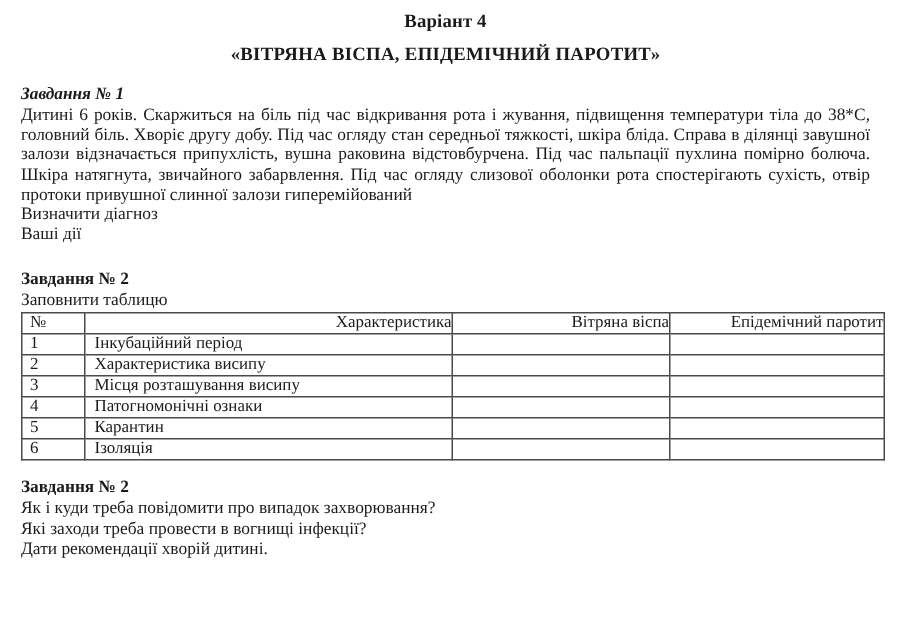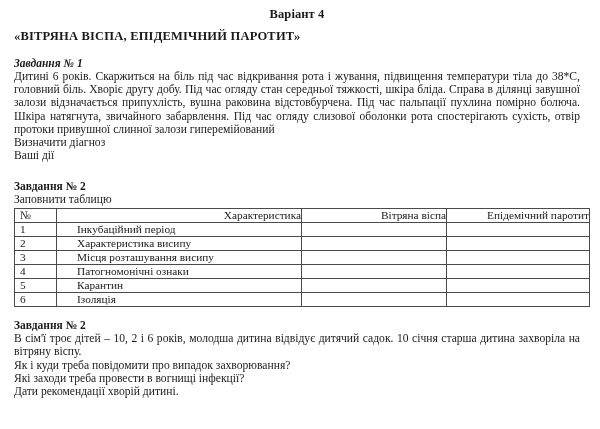--- a/index.html
+++ b/index.html
@@ -27,20 +27,21 @@
   
   .doc-title {
     text-align: center;
     font-weight: bold;
     font-size: 12.5px;
     line-height: 15px;
     margin: 3px 0 0 0;
     letter-spacing: 0.1px;
   }
   .doc-subtitle {
+    text-align: center;
     font-weight: bold;
     font-size: 12.5px;
     line-height: 15px;
     margin: 7px 0 0 0;
     letter-spacing: 0.2px;
   }
 
   .task-heading {
     font-weight: bold;
     font-size: 11.5px;
@@ -82,21 +83,21 @@
     padding: 0 0 0 4px;
     font-weight: normal;
     vertical-align: middle;
     overflow: hidden;
     white-space: nowrap;
   }
   table.grid th { text-align: right; padding: 0; }
   table.grid th.col-num,
   table.grid td.col-num { width: 36px; text-align: left; padding-left: 5px; }
   table.grid th.col-char,
-  table.grid td.col-char { width: 238px; text-align: left; padding-left: 20px; }
+  table.grid td.col-char { width: 238px; text-align: left; padding-left: 6px; }
   table.grid th.col-varicella,
   table.grid td.col-varicella { width: 144px; }
   table.grid th.col-mumps,
   table.grid td.col-mumps { width: 142px; }
   table.grid th.col-num { text-align: left; padding-left: 5px; }
   table.grid th.col-char { text-align: right; padding-left: 6px; }
 </style>
 </head>
 <body>
 
@@ -162,21 +163,20 @@
         <td class="col-num">6</td>
         <td class="col-char">Ізоляція</td>
         <td class="col-varicella"></td>
         <td class="col-mumps"></td>
       </tr>
     </tbody>
   </table>
 
   <p class="task-heading task-3-heading">Завдання № 2</p>
 
-  <p class="body-text">В сім'ї троє дітей – 10, 2 і 6 років, молодша дитина відвідує дитячий садок. 10 січня старша дитина захворіла на вітряну віспу.</p>
 
   <p class="line">Як і куди треба повідомити про випадок захворювання?</p>
 
   <p class="line">Які заходи треба провести в вогнищі інфекції?</p>
 
   <p class="line">Дати рекомендації хворій дитині.</p>
 
 </div>
 
 </body></html>

